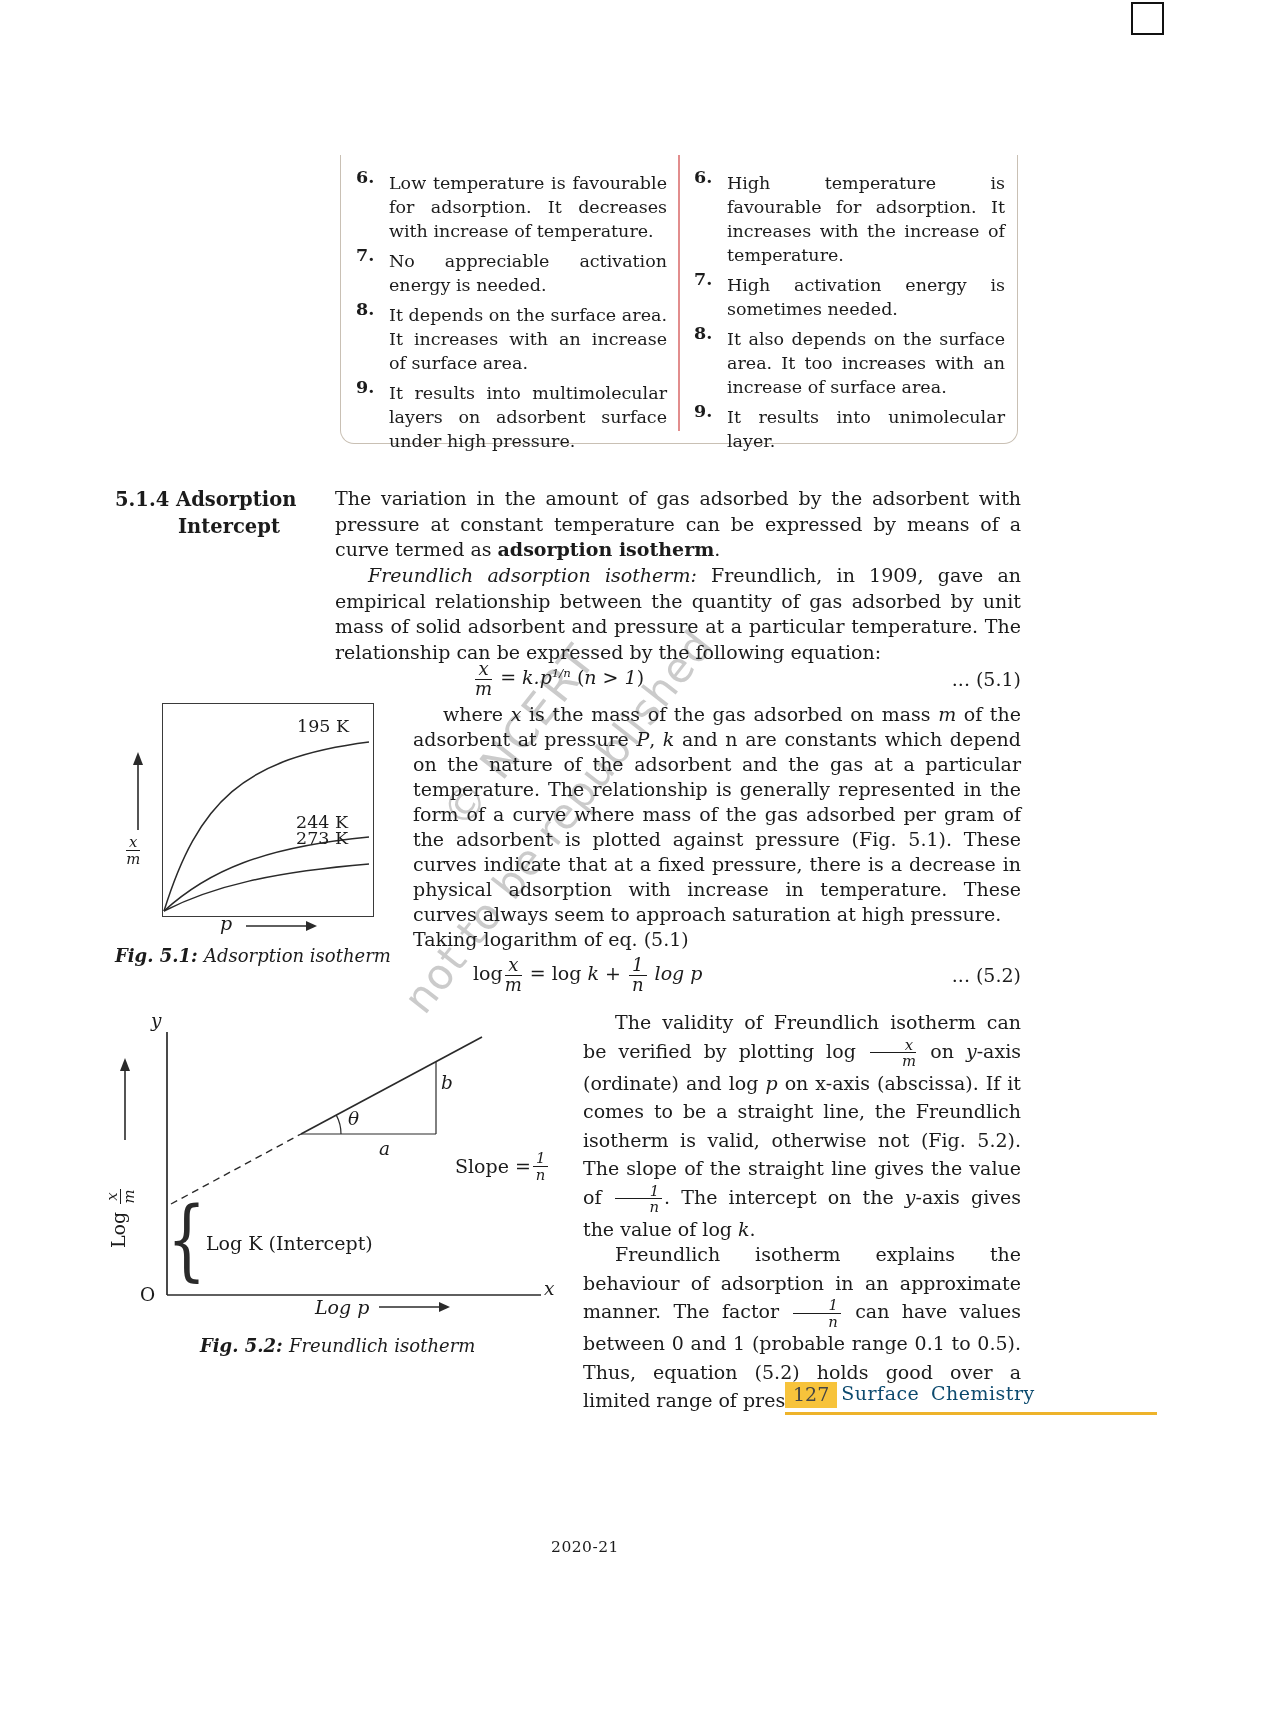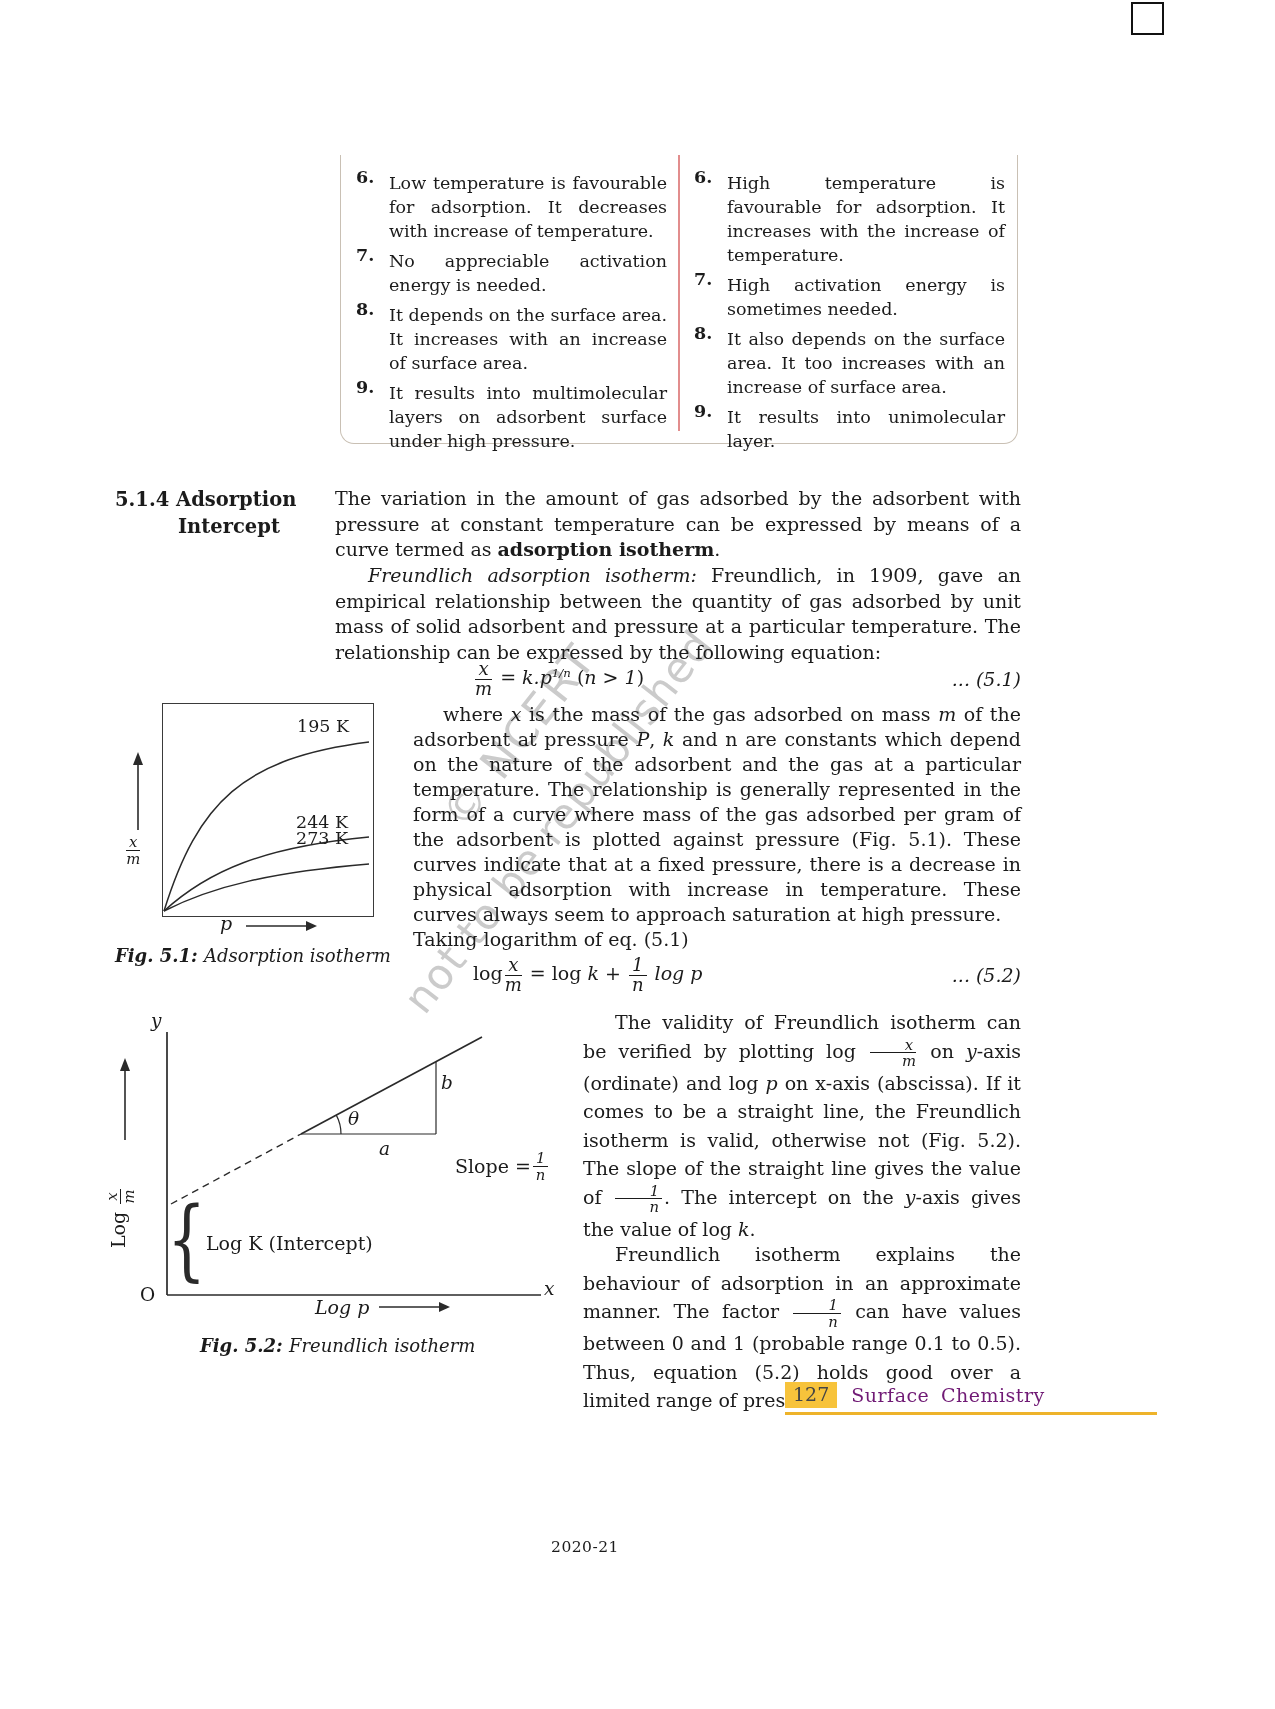--- a/index.html
+++ b/index.html
@@ -48,21 +48,21 @@
   #p3 { text-indent:30px; }
   #taking{left:413px;top:927px;width:608px;text-align:left;}
   #p4{left:583px;top:1008px;width:438px;line-height:28.5px;text-indent:32px;}
   #p5{left:583px;top:1240px;width:438px;line-height:28.5px;text-indent:32px;}
 
   .equation{position:absolute;left:335px;width:686px;font-size:19px;z-index:2;}
   #eq1{top:660px;}
   #eq2{top:956px;}
   .equation .row{display:flex;align-items:center;}
   .eq-body{padding-left:138px;}
-  .eq-tag{margin-left:auto;font-style:italic;}
+  .eq-tag{margin-left:auto;}
 
   
   #fig51-box{left:162px;top:703px;width:210px;height:212px;border:1.6px solid #3a3a3a;z-index:2;}
   #fig51-box .clabel{position:absolute;font-size:17.5px;}
   #fig51-yarrow{left:131px;top:752px;z-index:2;}
   #fig51-ylabel{left:124px;top:834px;font-size:19px;z-index:2;}
   #fig51-xlabel{left:220px;top:912px;font-size:19px;z-index:2;}
   #fig51-xarrow{left:246px;top:920px;z-index:2;}
   #fig51-caption{left:115px;top:945px;width:290px;font-size:18px;z-index:2;}
 
@@ -80,24 +80,24 @@
              transform:scaleX(0.7);transform-origin:left center;}
   #f52-intercept{left:206px;top:1232px;font-size:19px;z-index:3;}
   #f52-xaxis-label{left:315px;top:1296px;font-size:19px;display:flex;align-items:center;z-index:3;}
   #f52-xaxis-label svg{margin-left:10px;}
   #f52-ylabel{left:104px;top:1248px;width:120px;height:30px;transform:rotate(-90deg);transform-origin:top left;
               font-size:19px;white-space:nowrap;z-index:3;}
   #f52-yarrow{left:118px;top:1058px;z-index:3;}
   #fig52-caption{left:200px;top:1335px;width:290px;font-size:18px;z-index:2;}
 
   
-  #footer{left:785px;top:1382px;width:373px;display:flex;align-items:center;z-index:2;
+  #footer{left:785px;top:1382px;width:373px;display:flex;align-items:flex-start;z-index:2;
           font-size:19px;color:#4c4c4c;}
   #footer .pg{background:#f7c33b;padding:1px 8px 3px 8px;color:#454545;}
-  #footer .ch{margin-left:14px;letter-spacing:0.5px;word-spacing:5px;color:#701a75;}
+  #footer .ch{margin-left:4px;letter-spacing:0.5px;word-spacing:5px;color:#0c4a6e;}
   #footer-line{left:785px;top:1412px;width:372px;height:3px;background:#efب;background:#eeb32a;z-index:2;}
   #year{left:500px;top:1538px;width:170px;text-align:center;font-size:15.5px;letter-spacing:0.5px;z-index:2;
         font-family:"DejaVu Serif",serif;}
 </style>
 </head>
 <body>
 
 <div id="page">
 
   <div class="abs" id="corner-mark"></div>

